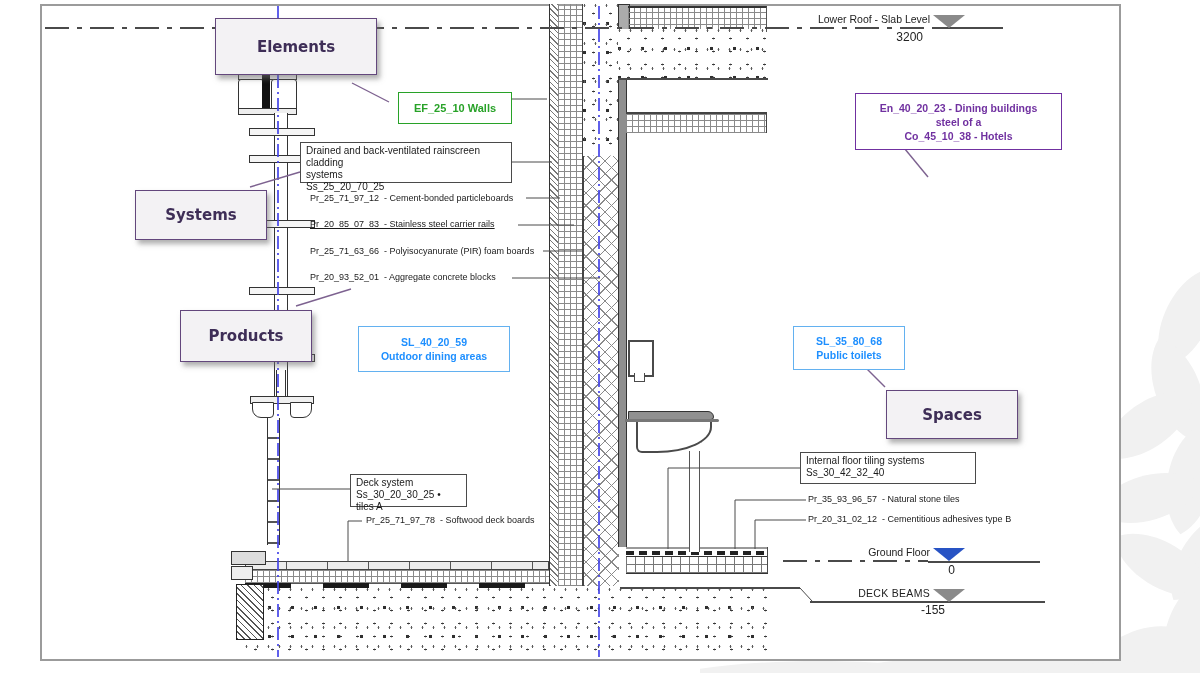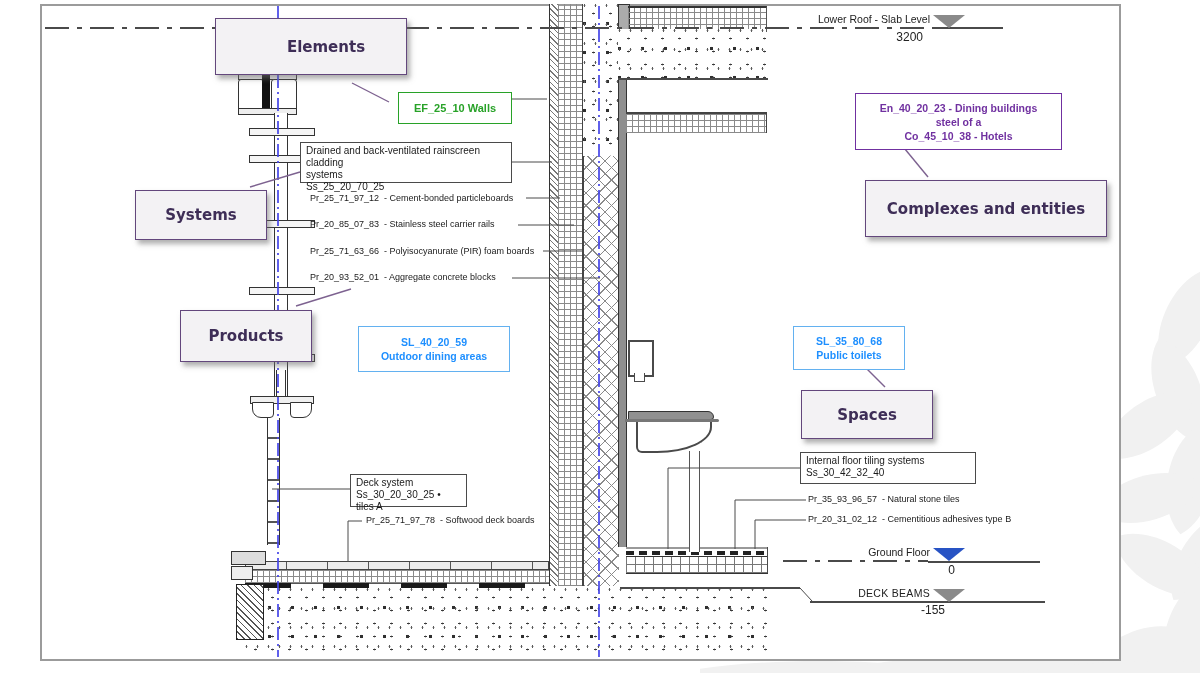--- a/index.html
+++ b/index.html
@@ -169,34 +169,31 @@
     </g>
     <g stroke="#7d6290" stroke-width="1.4" fill="none">
       <line x1="352" y1="83" x2="389" y2="102"></line>
       <line x1="250" y1="187" x2="300" y2="172"></line>
       <line x1="296" y1="306" x2="351" y2="289"></line>
       <line x1="900" y1="143" x2="928" y2="177"></line>
       <line x1="861" y1="363" x2="885" y2="387"></line>
     </g>
   </svg>
 
-  <div class="cat" style="left:215px;top:18px;width:160px;height:55px;padding-left:30px;">
+  <div class="cat" style="left:215px;top:18px;width:160px;height:55px;">
     <span>Elements</span>
   </div>
   <div class="cat" style="left:135px;top:190px;width:130px;height:48px;">
     <span>Systems</span>
   </div>
   <div class="cat" style="left:180px;top:310px;width:130px;height:50px;">
     <span>Products</span>
   </div>
-  <div class="cat" style="left:801px;top:390px;width:130px;height:47px;">
+  <div class="cat" style="left:886px;top:390px;width:130px;height:47px;">
     <span>Spaces</span>
-  </div>
-  <div class="cat" style="left:865px;top:180px;width:240px;height:55px;">
-    <span>Complexes and entities</span>
   </div>
 
   <div class="tagbox tag-green" style="left:398px;top:84px;width:112px;height:30px;">
     <span>EF_25_10 Walls</span>
   </div>
   <div class="tagbox tag-purple" style="left:855px;top:85px;width:205px;height:55px;">
     <span>En_40_20_23 - Dining buildings</span>
     <span>steel of a</span>
     <span>Co_45_10_38 - Hotels</span>
   </div>
@@ -217,20 +214,20 @@
   <div class="box-sm" style="left:350px;top:474px;width:117px;height:33px;">
     <div>Deck system</div>
     <div>Ss_30_20_30_25 • tiles A</div>
   </div>
   <div class="box-sm" style="left:800px;top:452px;width:176px;height:32px;">
     <div>Internal floor tiling systems</div>
     <div>Ss_30_42_32_40</div>
   </div>
 
   <div class="prlbl" style="left:310px;top:193px;">Pr_25_71_97_12  - Cement-bonded particleboards</div>
-  <div class="prlbl" style="left:310px;top:219px;">Pr_20_85_07_83  - Stainless steel carrier rails</div>
+  <div class="prlbl" style="left:310px;top:219px;text-decoration:underline;">Pr_20_85_07_83  - Stainless steel carrier rails</div>
   <div class="prlbl" style="left:310px;top:246px;">Pr_25_71_63_66  - Polyisocyanurate (PIR) foam boards</div>
   <div class="prlbl" style="left:310px;top:272px;">Pr_20_93_52_01  - Aggregate concrete blocks</div>
   <div class="prlbl" style="left:366px;top:515px;">Pr_25_71_97_78  - Softwood deck boards</div>
   <div class="prlbl" style="left:808px;top:494px;">Pr_35_93_96_57  - Natural stone tiles</div>
   <div class="prlbl" style="left:808px;top:514px;">Pr_20_31_02_12  - Cementitious adhesives type B</div>
 
 </div>
 
 </body></html>

